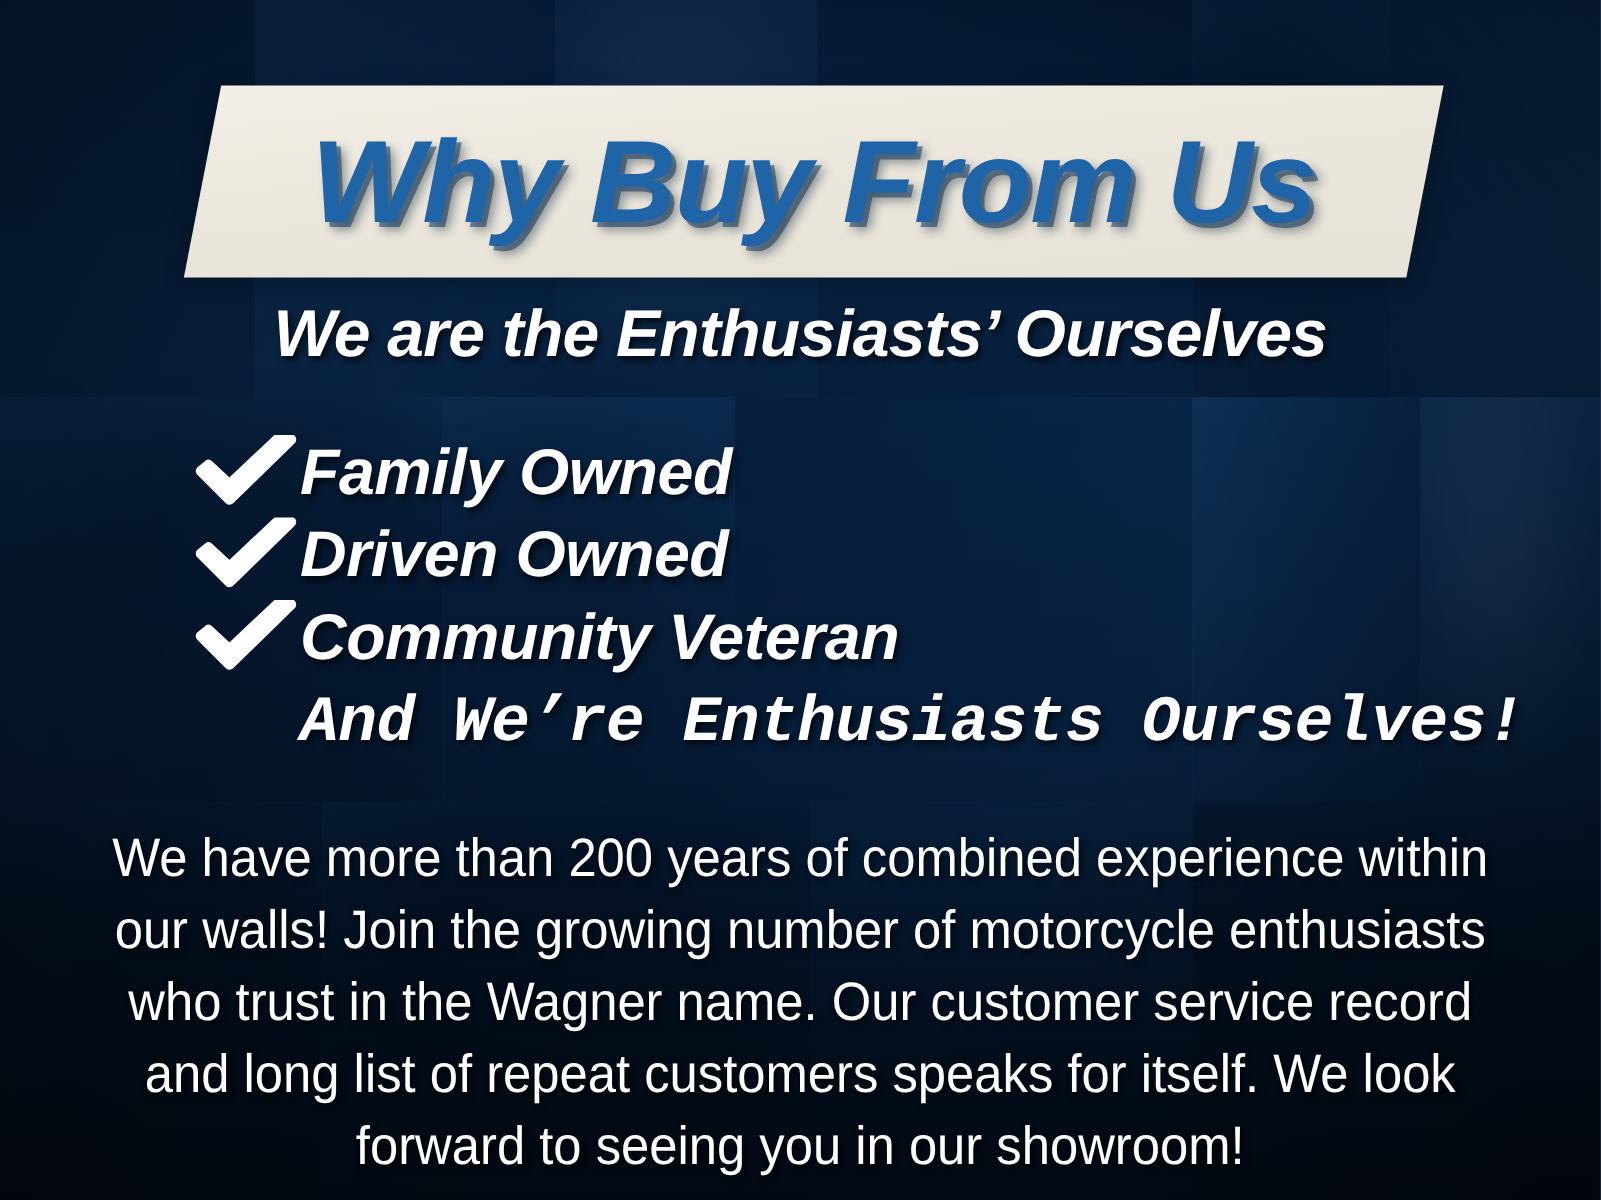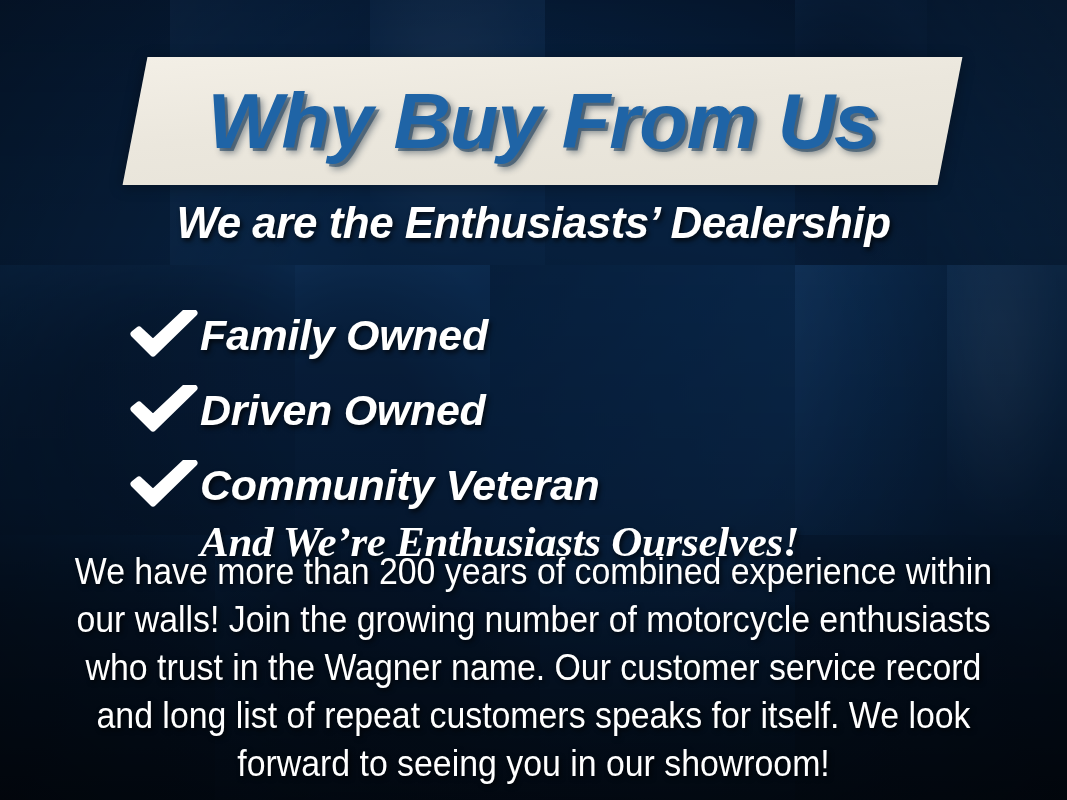--- a/index.html
+++ b/index.html
@@ -153,21 +153,20 @@
   
   .checklist {
     position:absolute;
     top:288px; left:128px;
     width:860px;
   }
   .check-row {
     display:flex;
     align-items:center;
     height:55px;
-    margin-top:20px;
   }
   .check-icon {
     width:72px; height:52px;
     flex:0 0 72px;
     display:block;
   }
   .check-label {
     font-size:43px;
     font-weight:bold;
     font-style:italic;
@@ -179,21 +178,21 @@
     line-height:1;
   }
   .closing-line {
     margin-top:6px;
     padding-left:72px;
     font-size:43px;
     font-weight:bold;
     font-style:italic;
     color:#ffffff;
     letter-spacing:-.3px;
-    font-family:Liberation Serif, serif;
+    font-family:Liberation Mono, monospace;
     text-shadow:2px 3px 5px rgba(0,0,0,.7);
     white-space:nowrap;
     line-height:1.05;
   }
 
   
   .paragraph {
     position:absolute;
     top:548px; left:40px;
     width:987px;
@@ -240,21 +239,21 @@
   <div class="vignette"></div>
 
   <div class="content">
 
     <div class="banner">
       <div class="banner-inner">
         <span class="title">Why Buy From Us</span>
       </div>
     </div>
 
-    <div class="subtitle">We are the Enthusiasts’ Dealership</div>
+    <div class="subtitle">We are the Enthusiasts’ Ourselves</div>
 
     <div class="checklist">
 
       <div class="check-row">
         <svg class="check-icon" viewBox="0 0 72 52">
           <path d="M6 24 L25 43 L66 3 L59 1 L25 33 L11 20 Z" fill="#ffffff" stroke="#ffffff" stroke-width="7" stroke-linejoin="round" stroke-linecap="round"></path>
         </svg>
         <span class="check-label">Family Owned</span>
       </div>
 

